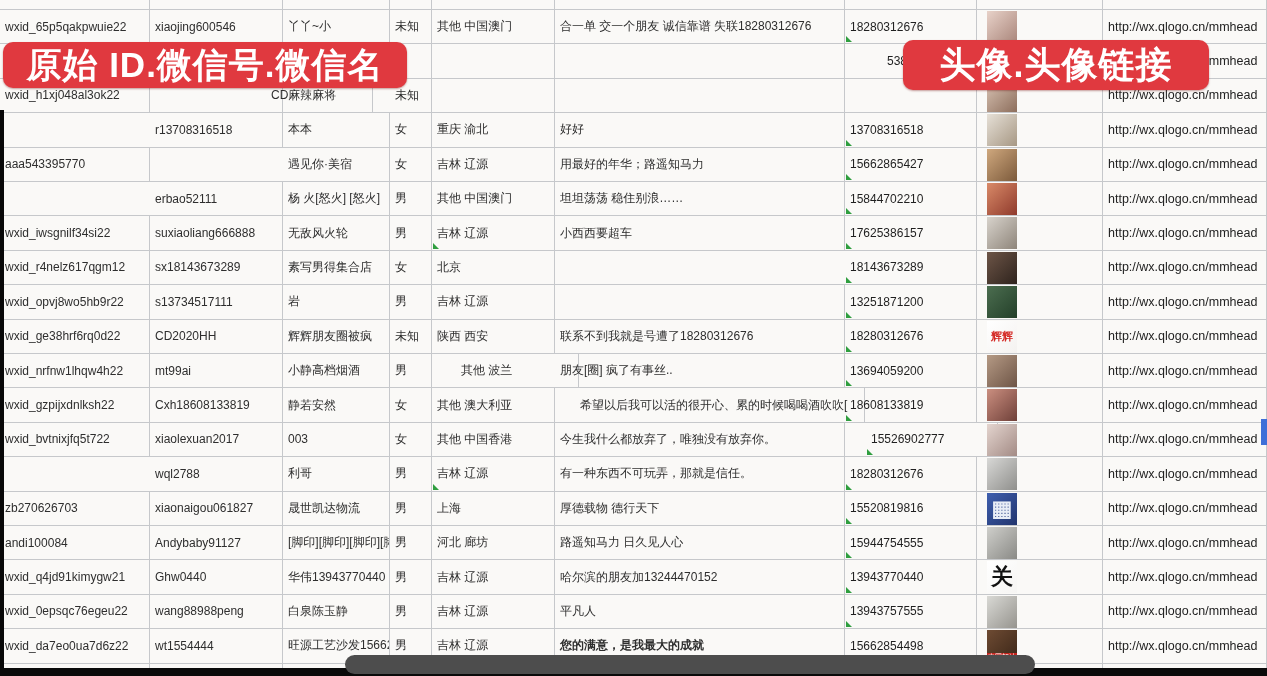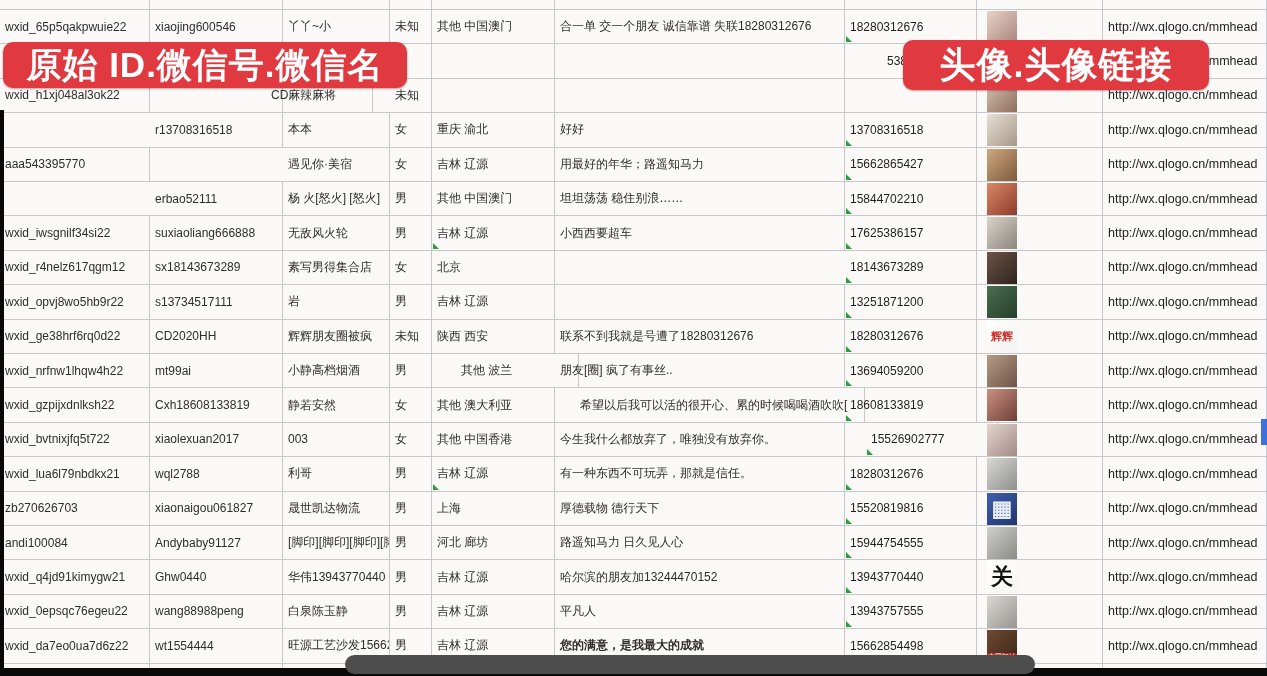--- a/index.html
+++ b/index.html
@@ -221,21 +221,20 @@
         <div class="cell c-gender" style="left: 390px; width: 42px;">女</div>
         <div class="cell c-region" style="left: 432px; width: 123px;">其他 中国香港</div>
         <div class="cell c-signature" style="left: 555px; width: 290px;">今生我什么都放弃了，唯独没有放弃你。</div>
         <div class="cell c-phone tri" style="left: 866px; width: 132px;">15526902777</div>
         <div class="cell c-avatar" style="left: 977px; width: 126px;">
           <div class="avatar" style="background: linear-gradient(135deg, rgb(228, 213, 207), rgb(163, 139, 133));"></div>
         </div>
         <div class="cell c-url" style="left: 1103px; width: 164px;">http://wx.qlogo.cn/mmhead</div>
       </div>
       <div class="row" style="top: 457.2px; height: 33.4px;">
-        <div class="cell c-wxid" style="left: 0px; width: 150px;">wxid_lua6l79nbdkx21</div>
         <div class="cell c-weixin" style="left: 150px; width: 133px;">wql2788</div>
         <div class="cell c-name" style="left: 283px; width: 107px;">利哥</div>
         <div class="cell c-gender" style="left: 390px; width: 42px;">男</div>
         <div class="cell c-region tri" style="left: 432px; width: 123px;">吉林 辽源</div>
         <div class="cell c-signature" style="left: 555px; width: 290px;">有一种东西不可玩弄，那就是信任。</div>
         <div class="cell c-phone tri" style="left: 845px; width: 132px;">18280312676</div>
         <div class="cell c-avatar" style="left: 977px; width: 126px;">
           <div class="avatar" style="background: linear-gradient(135deg, rgb(216, 216, 214), rgb(143, 143, 140));"></div>
         </div>
         <div class="cell c-url" style="left: 1103px; width: 164px;">http://wx.qlogo.cn/mmhead</div>

